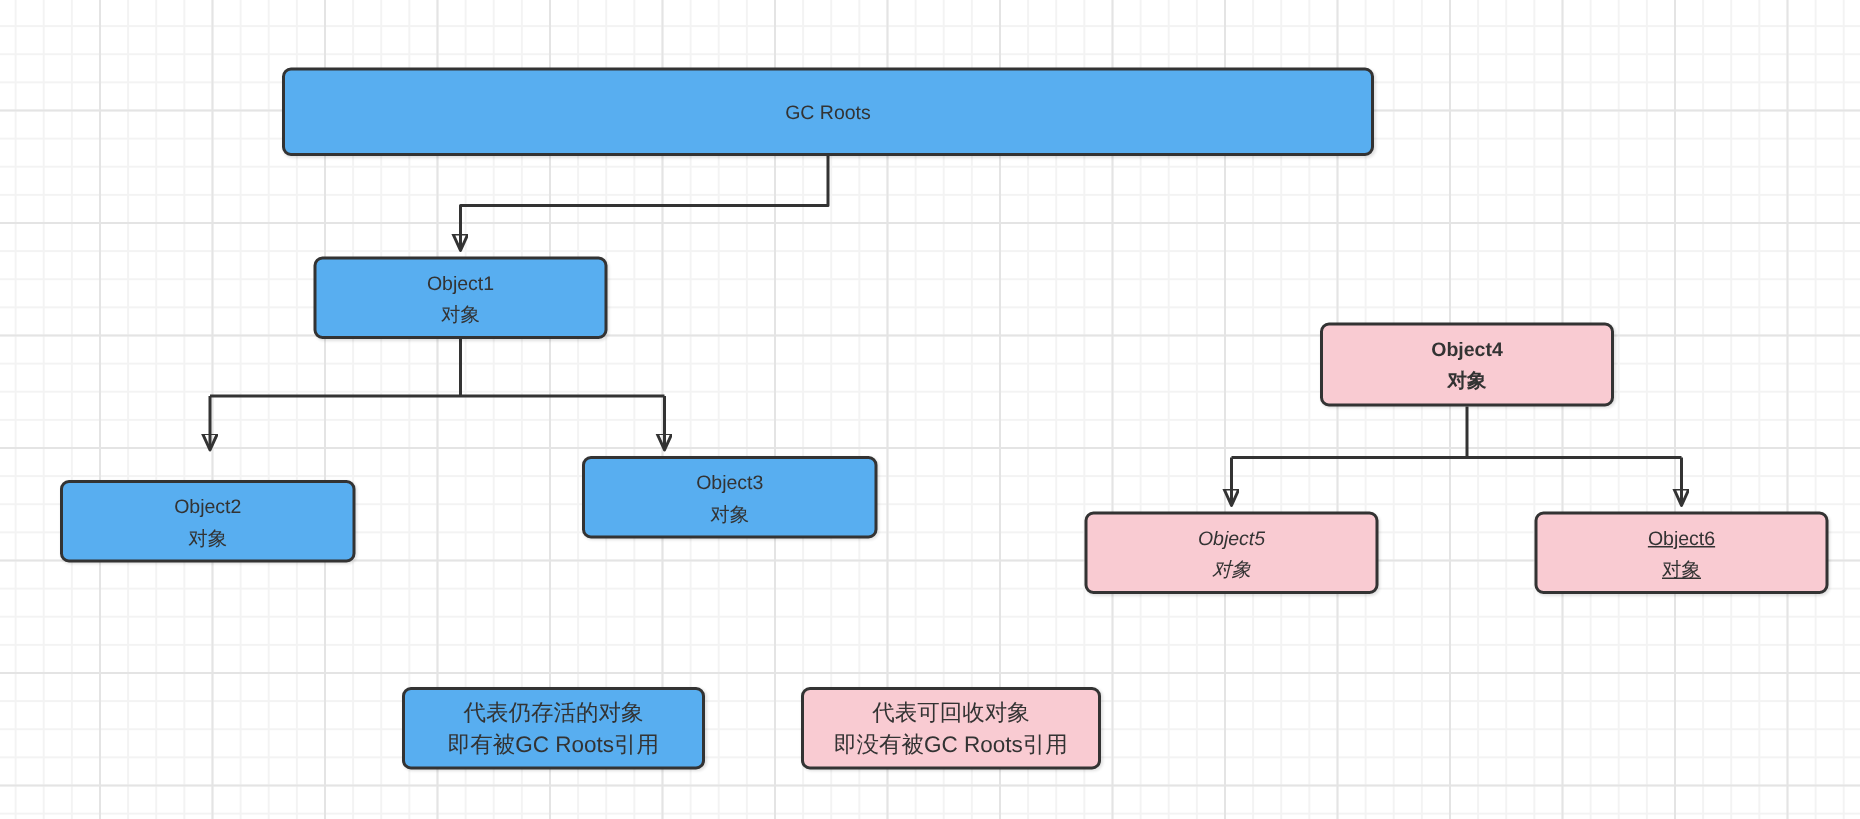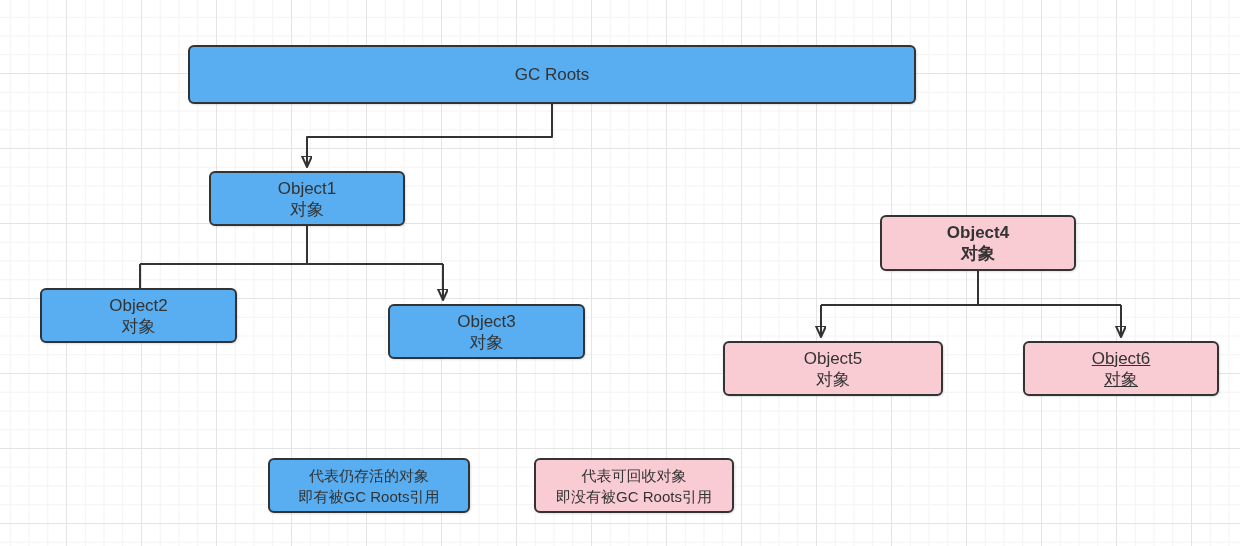--- a/index.html
+++ b/index.html
@@ -33,34 +33,34 @@
   .node {
     position: absolute;
     box-sizing: border-box;
     border: 2px solid #333333;
     border-radius: 6px;
     display: flex;
     flex-direction: column;
     align-items: center;
     justify-content: center;
     color: #333333;
-    font-size: 17px;
+    font-size: 13px;
     line-height: 21px;
     text-align: center;
     box-shadow: 1px 1px 2px rgba(0,0,0,0.12);
   }
   .alive { background: #58AEF0; }
   .recyclable { background: #F9CBD2; }
 
   .n-gcroots  { left: 188px; top: 45px;  width: 728px; height: 59px; }
   .n-object1  { left: 209px; top: 171px; width: 196px; height: 55px; }
-  .n-object2  { left: 40px;  top: 288px; width: 197px; height: 55px; }
+  .n-object2  { left: 40px;  top: 320px; width: 197px; height: 55px; }
   .n-object3  { left: 344px; top: 304px; width: 197px; height: 55px; margin-left: 44px; }
   .n-object4  { left: 880px; top: 215px; width: 196px; height: 56px; font-weight: bold; }
-  .n-object5  { left: 723px; top: 341px; width: 220px; height: 55px; }
+  .n-object5  { left: 723px; top: 341px; width: 196px; height: 55px; font-style: italic; }
   .n-object6  { left: 1023px; top: 341px; width: 196px; height: 55px; text-decoration: underline; }
 
   .legend-box {
     position: absolute;
     box-sizing: border-box;
     border: 2px solid #333333;
     border-radius: 6px;
     display: flex;
     flex-direction: column;
     align-items: center;

